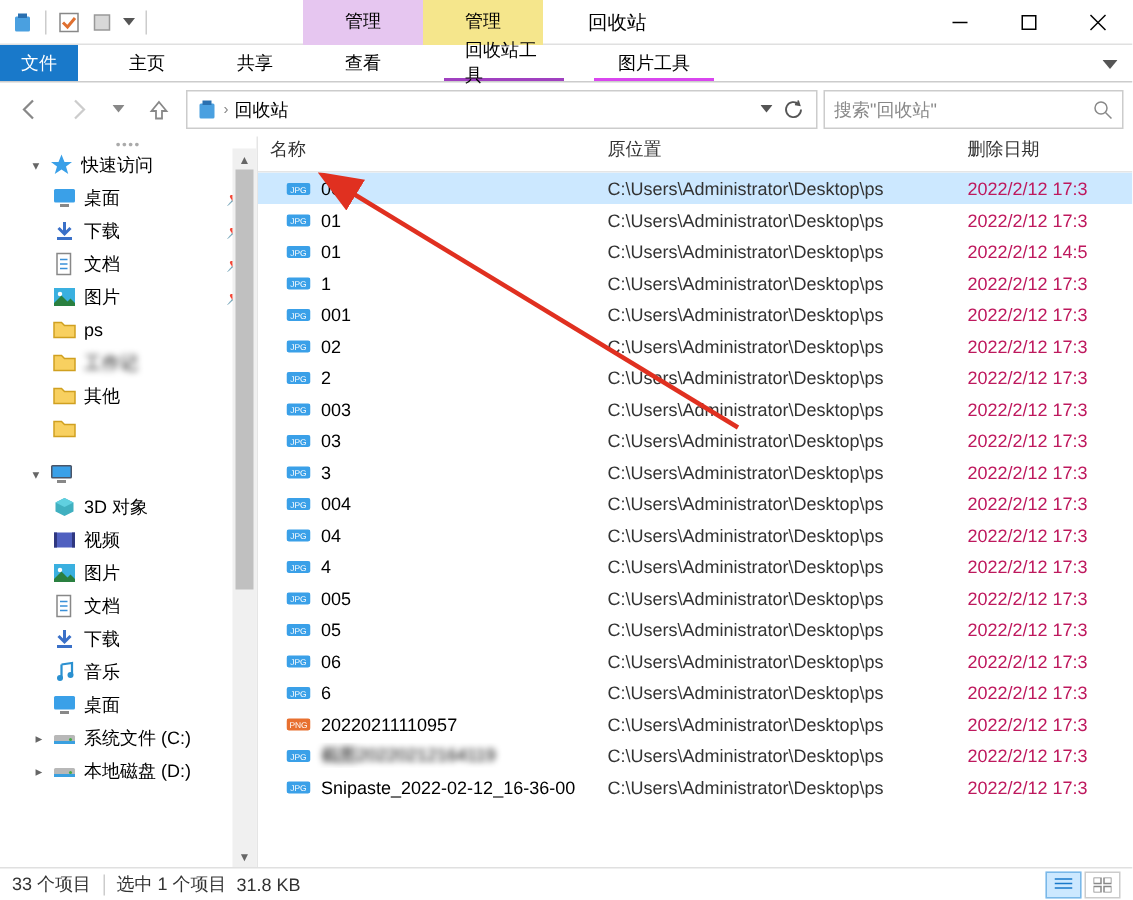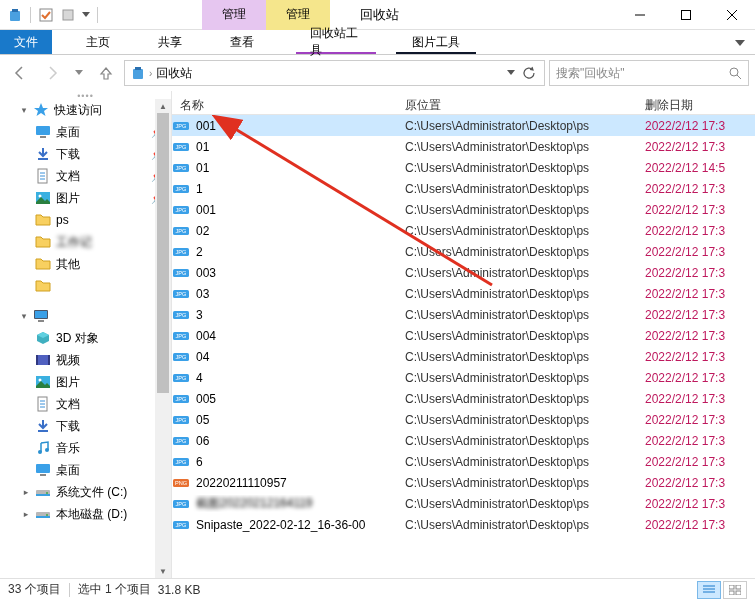--- a/index.html
+++ b/index.html
@@ -4,33 +4,33 @@
 <style>
 * { margin: 0; padding: 0; box-sizing: border-box; font-family: "Microsoft YaHei", "Segoe UI", sans-serif; }
 body { width: 755px; height: 600px; background: #fff; font-size: 12px; overflow: hidden; position: relative; }
 
 
 .titlebar { height: 30px; display: flex; align-items: center; background: #fff; border-bottom: 1px solid #e0e0e0; }
 .qat { display: flex; align-items: center; margin-left: 4px; }
 .qat-item { width: 22px; height: 22px; display: flex; align-items: center; justify-content: center; }
 .qat-sep { width: 1px; height: 16px; background: #ccc; margin: 0 4px; }
 .ctx-tabs { display: flex; margin-left: 100px; }
-.ctx-tab { width: 64px; height: 30px; display: flex; align-items: center; justify-content: center; font-size: 12px; }
+.ctx-tab { width: 80px; height: 30px; display: flex; align-items: center; justify-content: center; font-size: 12px; }
 .ctx-tab.purple { background: #e6c6f0; }
 .ctx-tab.yellow { background: #f5e68c; }
 .title-text { margin-left: 30px; font-size: 13px; }
 .win-controls { margin-left: auto; display: flex; }
 .win-btn { width: 46px; height: 30px; display: flex; align-items: center; justify-content: center; font-size: 14px; }
 
 
 .ribbon { height: 24px; display: flex; align-items: center; background: #fff; gap: 20px; }
 .ribbon-tab { padding: 4px 14px; font-size: 12px; height: 24px; display: flex; align-items: center; }
 .ribbon-tab.active { background: #1979ca; color: #fff; }
 .ribbon-tab.ctx-purple { border-bottom: 2px solid #a040c0; padding-bottom: 2px; }
-.ribbon-tab.ctx-yellow { border-bottom: 2px solid #0f172a; padding-bottom: 2px; }
+.ribbon-tab.ctx-yellow { border-bottom: 2px solid #d946ef; padding-bottom: 2px; }
 .ribbon-arrow { margin-left: auto; width: 30px; height: 24px; display: flex; align-items: center; justify-content: center; }
 .ribbon-line { height: 1px; background: #ccc; }
 
 
 .addressbar { height: 36px; display: flex; align-items: center; padding: 4px 6px; gap: 4px; }
 .nav-btn { width: 28px; height: 26px; display: flex; align-items: center; justify-content: center; border: 1px solid transparent; color: #888; }
 .address-box { flex: 1; height: 26px; border: 1px solid #ccc; display: flex; align-items: center; padding: 0 4px; }
 .address-icon { width: 18px; height: 18px; margin-right: 2px; display: inline-flex; align-items: center; justify-content: center; }
 .address-text { flex: 1; font-size: 12px; padding-left: 4px; }
 .address-dd { width: 18px; display: flex; align-items: center; justify-content: center; color: #555; }
@@ -48,30 +48,30 @@
 .tree-item.lvl1 { padding-left: 18px; }
 .tree-item.lvl2 { padding-left: 20px; }
 .tree-exp { width: 12px; height: 12px; display: inline-flex; align-items: center; justify-content: center; font-size: 9px; color: #666; margin-right: 2px; }
 .tree-icon { width: 18px; height: 18px; margin-right: 4px; display: inline-flex; align-items: center; justify-content: center; }
 .tree-label { flex: 1; white-space: nowrap; overflow: hidden; }
 .pin { width: 14px; color: #888; font-size: 10px; margin-right: 6px; }
 .tree-spacer { height: 8px; }
 
 
 .filelist { flex: 1; display: flex; flex-direction: column; position: relative; }
-.columns { display: flex; height: 24px; align-items: flex-end; border-bottom: 1px solid #e5e5e5; font-size: 12px; color: #333; }
+.columns { display: flex; height: 24px; align-items: flex-start; border-bottom: 1px solid #e5e5e5; font-size: 12px; color: #333; }
 .col { padding-left: 8px; }
 .col.name { width: 225px; }
 .col.loc { width: 240px; }
 .col.date { flex: 1; }
 .rows { flex: 1; overflow: hidden; }
 .row { display: flex; height: 21px; align-items: center; font-size: 12px; }
 .row.selected { background: #cce8ff; }
 .cell { white-space: nowrap; overflow: hidden; }
-.cell.name { width: 225px; display: flex; align-items: center; padding-left: 0; }
+.cell.name { width: 225px; display: flex; align-items: center; padding-left: 18px; }
 .cell.loc { width: 240px; color: #333; padding-left: 8px; }
 .cell.date { flex: 1; color: #be185d; padding-left: 8px; }
 .file-icon { width: 18px; height: 16px; margin-right: 6px; display: inline-flex; align-items: center; justify-content: center; }
 
 
 .statusbar { height: 22px; border-top: 1px solid #e0e0e0; display: flex; align-items: center; padding: 0 8px; font-size: 12px; color: #333; background: #fff; }
 .sb-sep { width: 1px; height: 14px; background: #ccc; margin: 0 8px; }
 .sb-right { margin-left: auto; display: flex; gap: 2px; }
 .view-btn { width: 24px; height: 18px; border: 1px solid #ccc; display: flex; align-items: center; justify-content: center; }
 .view-btn.active { background: #cce8ff; border-color: #7ab8e8; }

